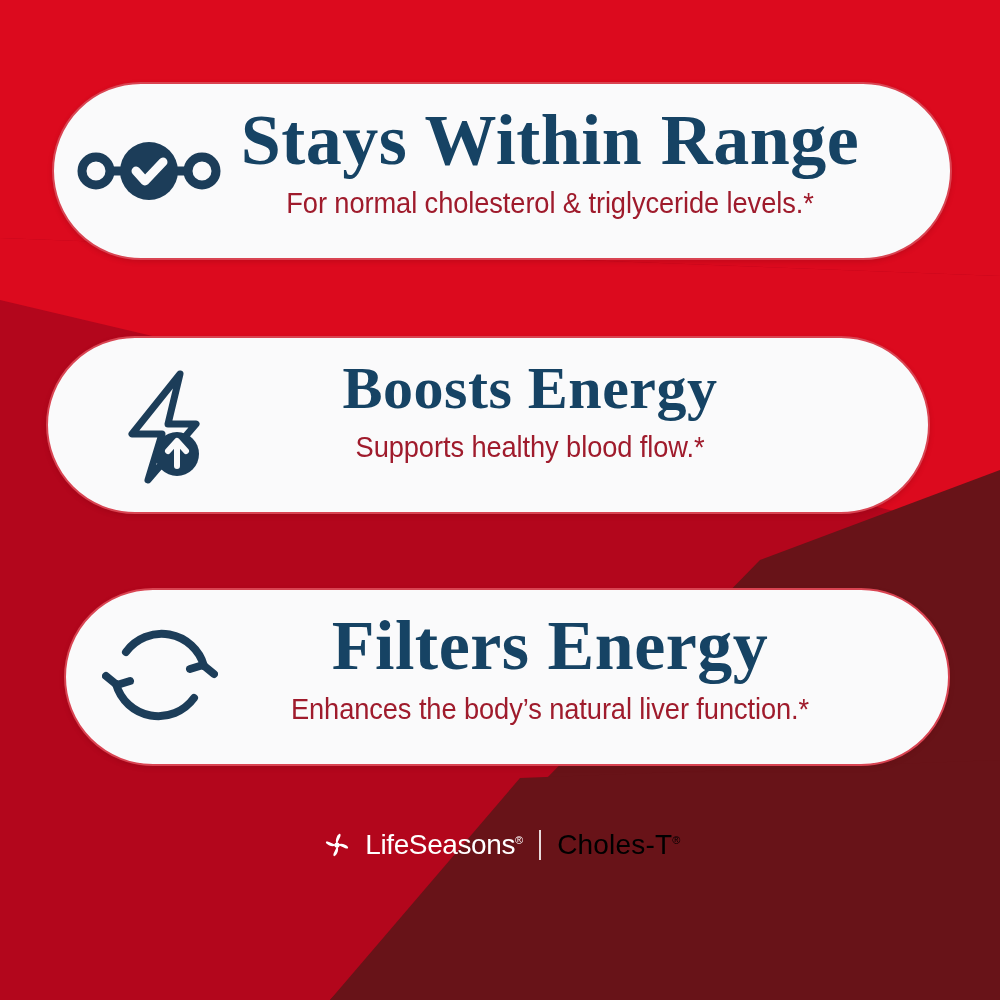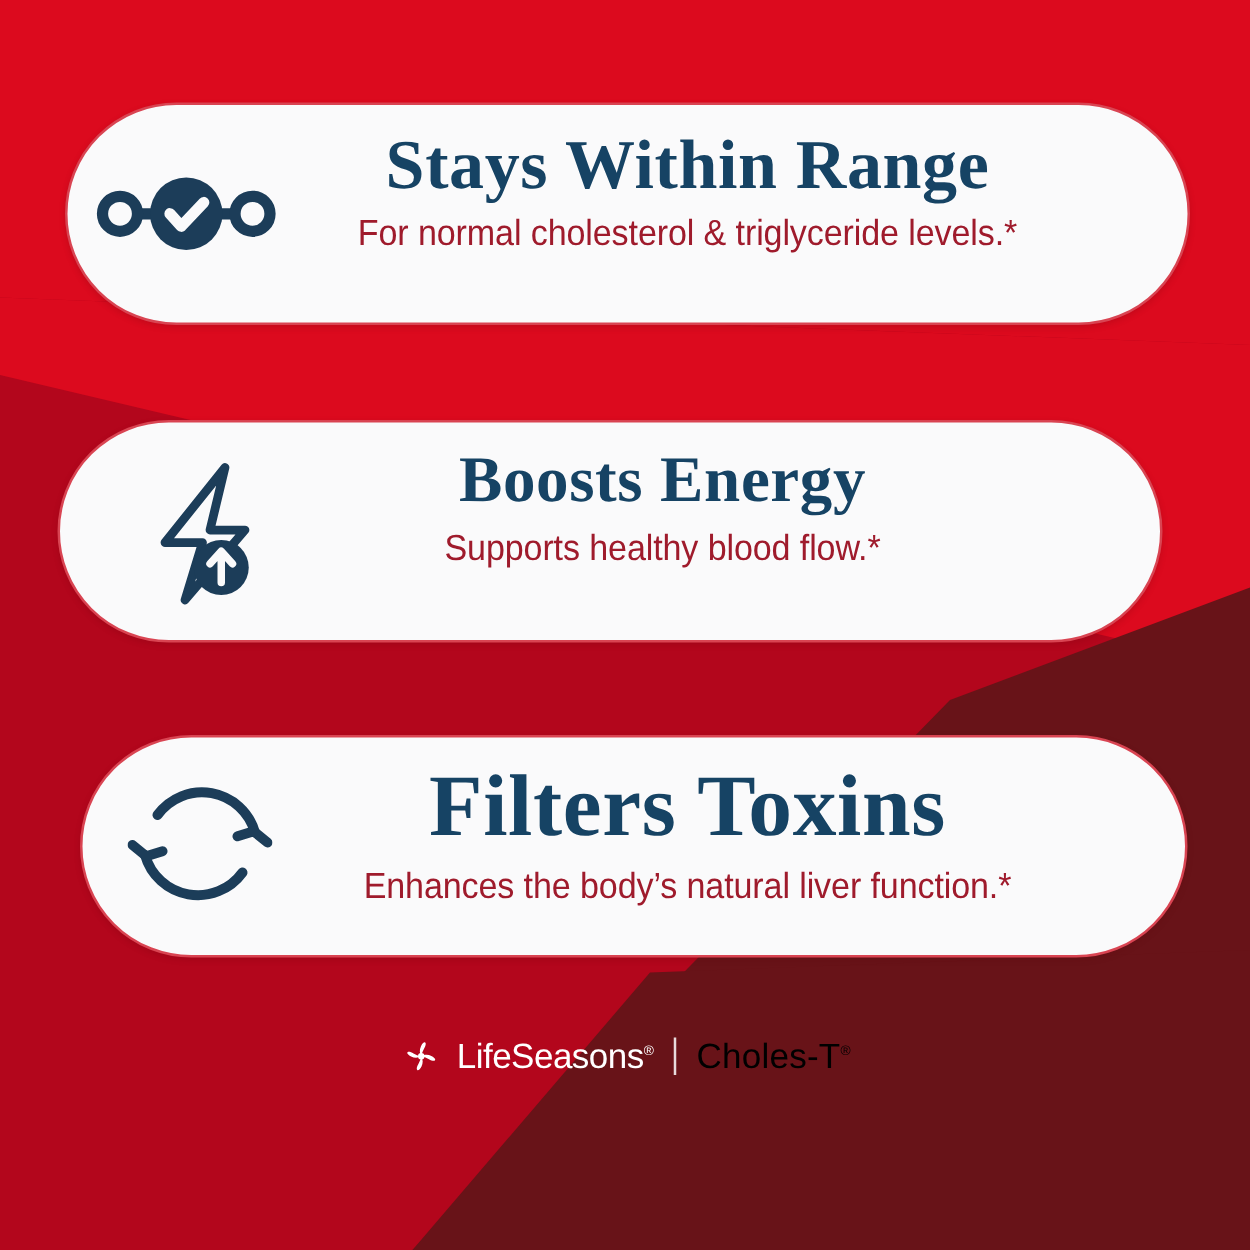--- a/index.html
+++ b/index.html
@@ -57,22 +57,22 @@
   .t3 { left: 200px; top: 610px; width: 700px; }
 
   .headline {
     font-family: "Liberation Serif", "DejaVu Serif", serif;
     color: #164364;
     font-weight: 700;
     letter-spacing: .5px;
     line-height: 1.02;
     margin: 0;
   }
-  .h-1 { font-size: 56px; }
-  .h-2 { font-size: 52px; }
+  .h-1 { font-size: 72px; }
+  .h-2 { font-size: 60px; }
   .h-3 { font-size: 70px; }
 
   .subline {
     font-family: "Liberation Sans Narrow", "Liberation Sans", sans-serif;
     color: #9F1B2C;
     font-size: 29px;
     font-weight: 400;
     letter-spacing: -.1px;
     margin: 0;
     transform: scaleX(.94);
@@ -178,21 +178,21 @@
   <div class="icon-wrap icon-3">
     <svg width="116" height="106" viewBox="0 0 116 106">
       <path d="M14 62 A44 44 0 0 0 92 76" fill="none" stroke="#1C3D59" stroke-width="8" stroke-linecap="round"></path>
       <path d="M102 44 A44 44 0 0 0 24 30" fill="none" stroke="#1C3D59" stroke-width="8" stroke-linecap="round"></path>
       <path d="M4 54 L15 63 L28 59" fill="none" stroke="#1C3D59" stroke-width="8" stroke-linecap="round" stroke-linejoin="round"></path>
       <path d="M112 52 L101 43 L88 47" fill="none" stroke="#1C3D59" stroke-width="8" stroke-linecap="round" stroke-linejoin="round"></path>
     </svg>
   </div>
 
   <div class="card-text t3">
-    <p class="headline h-3">Filters Toxins</p>
+    <p class="headline h-3">Filters Energy</p>
     <p class="subline sub-3">Enhances the body’s natural liver function.*</p>
   </div>
 
   <div class="brand">
     <svg class="brand-logo" width="36" height="34" viewBox="0 0 36 34">
       <g fill="#ffffff">
         <path d="M18 16.5c-1.6-2.2-1.4-5.1-.2-7.6 1-2.1 2.6-3.6 3.4-2.9.9.7.2 2.9-.9 4.8-1 1.8-1.7 3.8-2.3 5.7z"></path>
         <path d="M18 17.5c1.6 2.2 1.4 5.1.2 7.6-1 2.1-2.6 3.6-3.4 2.9-.9-.7-.2-2.9.9-4.8 1-1.8 1.7-3.8 2.3-5.7z"></path>
         <path d="M17.5 17c-2.2 1.6-5.1 1.4-7.6.2-2.1-1-3.6-2.6-2.9-3.4.7-.9 2.9-.2 4.8.9 1.8 1 3.8 1.7 5.7 2.3z"></path>
         <path d="M18.5 17c2.2-1.6 5.1-1.4 7.6-.2 2.1 1 3.6 2.6 2.9 3.4-.7.9-2.9.2-4.8-.9-1.8-1-3.8-1.7-5.7-2.3z"></path>

